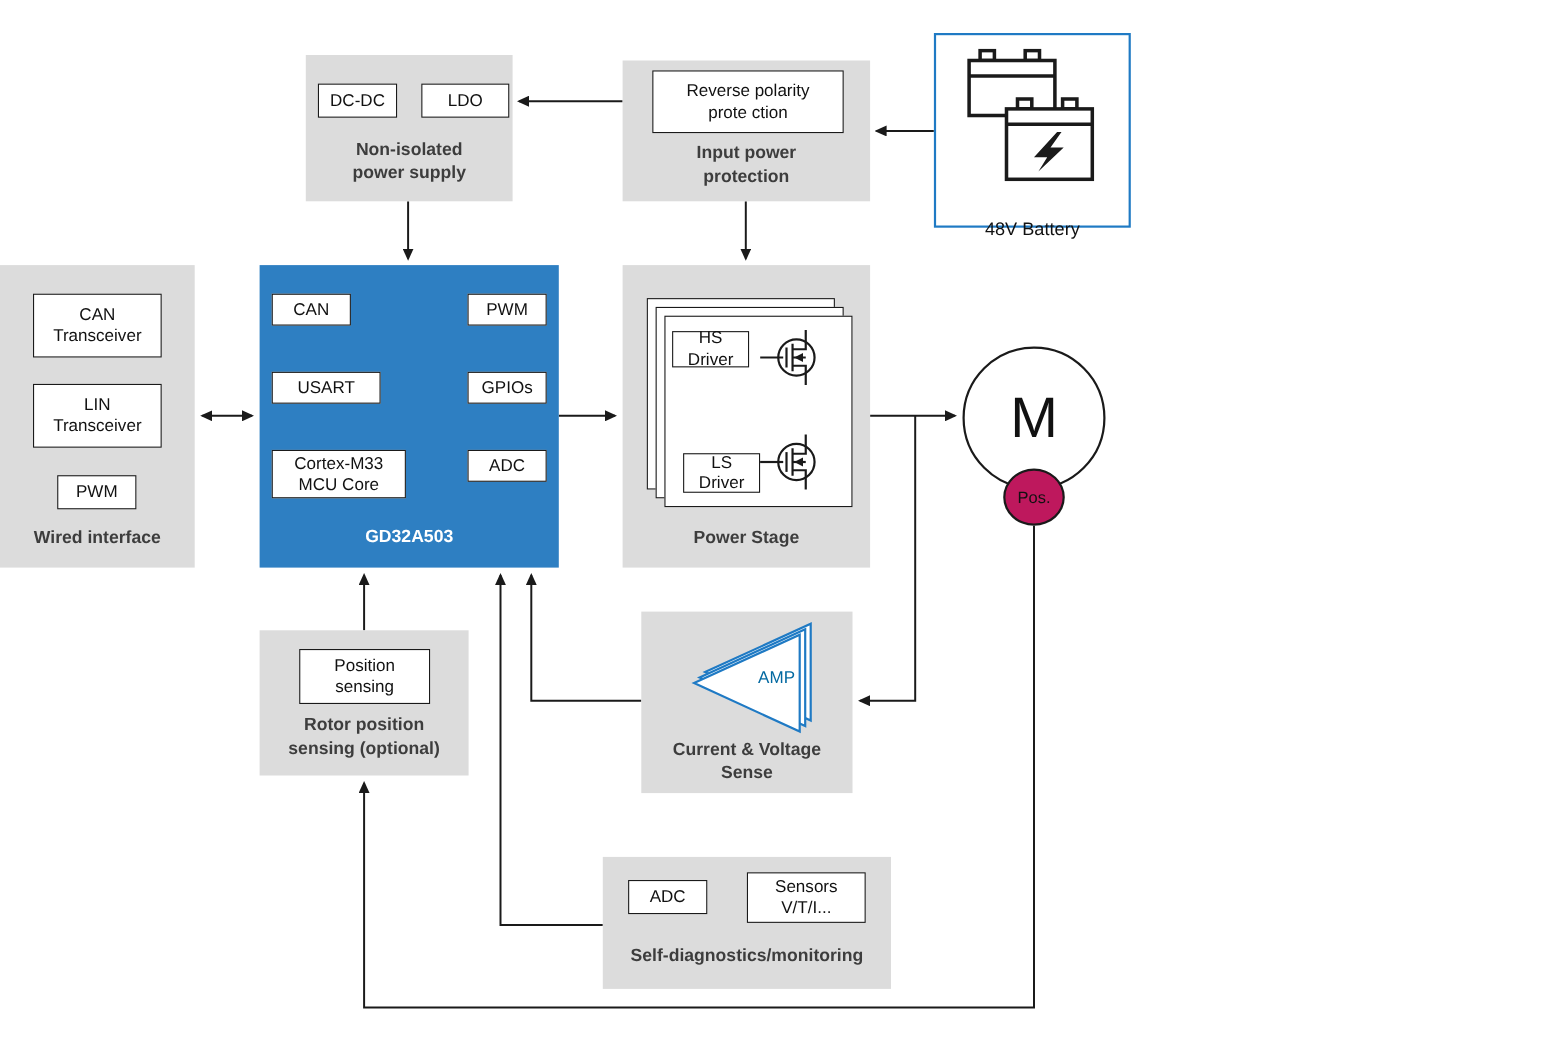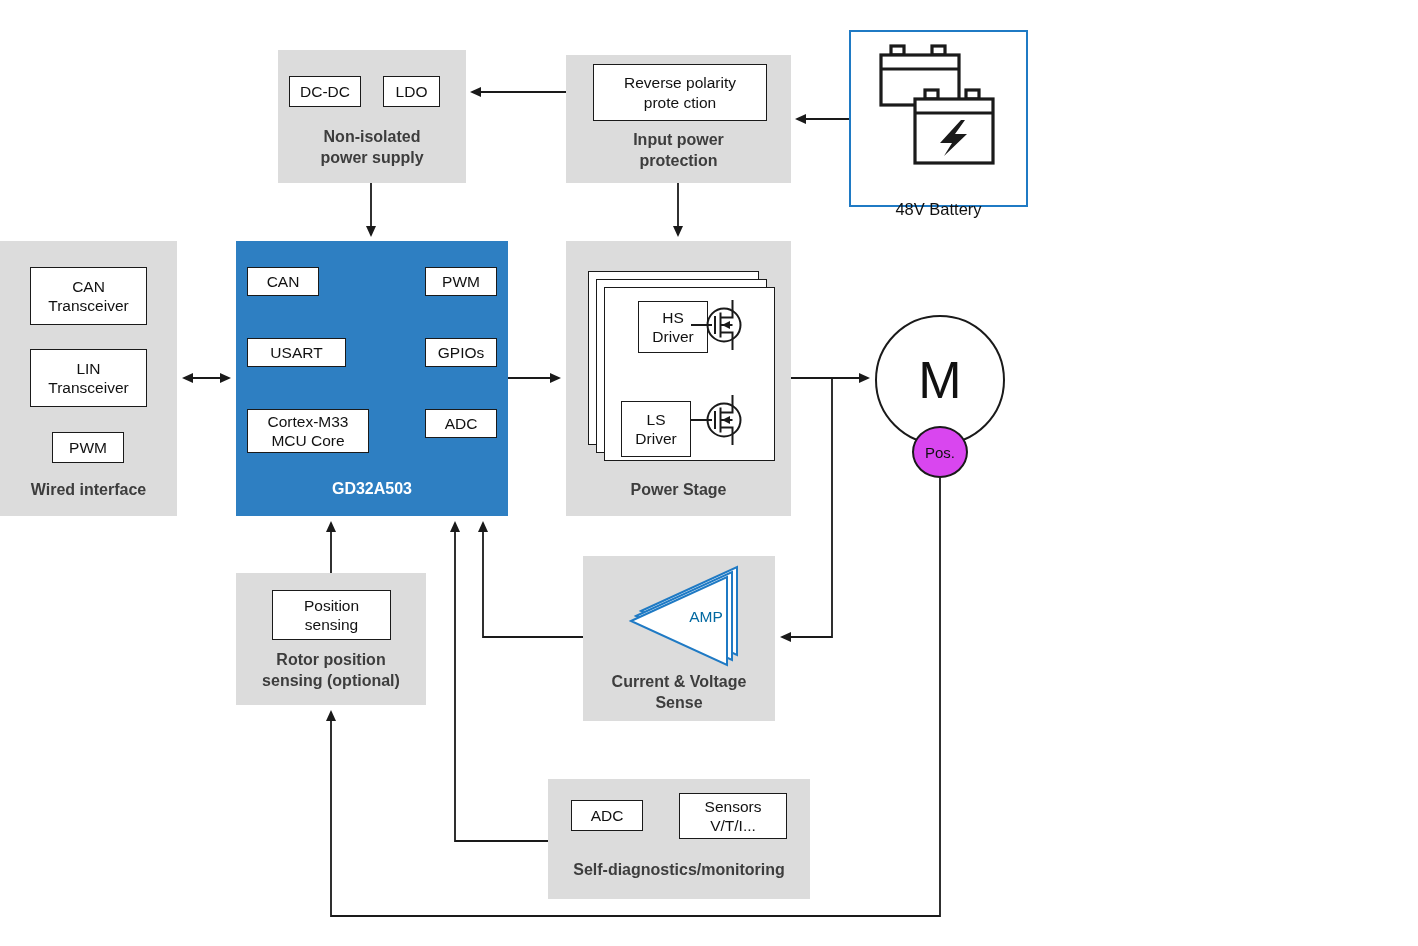--- a/index.html
+++ b/index.html
@@ -23,21 +23,21 @@
   .title-light{color:#fff;}
   .panel{position:absolute;background:#fff;border:1.4px solid var(--line-dark);}
   .battery-box{position:absolute;left:849px;top:30px;width:179px;height:177px;
                background:#fff;border:2.2px solid var(--brand-blue);}
   .battery-label{position:absolute;left:0;top:148px;width:100%;text-align:center;
                  color:#111;font-size:16.5px;margin-top:20px;}
   .motor{position:absolute;left:875px;top:315px;width:130px;height:130px;border-radius:50%;
          border:2.4px solid var(--line-dark);background:#fff;display:flex;align-items:center;
          justify-content:center;font-size:52px;font-weight:500;color:#111;}
   .pos-badge{position:absolute;left:912px;top:426px;width:56px;height:52px;border-radius:50%;
-         border:2px solid var(--line-dark);background:#d946ef;display:flex;align-items:center;
+         border:2px solid var(--line-dark);background:#be185d;display:flex;align-items:center;
          justify-content:center;font-size:15px;color:#111;z-index:3;}
   .mosfet,.amp-svg,.batt{position:absolute;}
   .amp-label{position:absolute;left:88px;top:50px;width:70px;height:22px;display:flex;
              align-items:center;justify-content:center;font-size:15.5px;color:#0369a1;}
 </style>
 </head>
 <body>
 
 <div id="stage">
 
@@ -56,21 +56,21 @@
     <path class="wire" d="M791,378 H868" marker-end="url(#arr)"></path>
     <path class="wire" d="M832,378 V637 H782" marker-end="url(#arr)"></path>
     <path class="wire" d="M583,637 H483 V523" marker-end="url(#arr)"></path>
     <path class="wire" d="M331,573 V523" marker-end="url(#arr)"></path>
     <path class="wire" d="M548,841 H455 V523" marker-end="url(#arr)"></path>
     <path class="wire" d="M940,478 V916 H331 V712" marker-end="url(#arr)"></path>
   </svg>
 
   <div class="block" style="left:278px;top:50px;width:188px;height:133px">
     <div class="chip" style="left:11px;top:26px;width:72px;height:31px">DC-DC</div>
-    <div class="chip" style="left:105px;top:26px;width:57px;height:31px">LDO</div>
+    <div class="chip" style="left:105px;top:26px;width:80px;height:31px">LDO</div>
     <div class="title" style="top:77px">Non-isolated
 power supply</div>
   </div>
 
   <div class="block" style="left:566px;top:55px;width:225px;height:128px">
     <div class="chip" style="left:27px;top:9px;width:174px;height:57px">Reverse polarity
 prote ction</div>
     <div class="title" style="top:75px">Input power
 protection</div>
   </div>
@@ -109,23 +109,23 @@
     <div class="chip" style="left:11px;top:168px;width:122px;height:44px">Cortex-M33
 MCU Core</div>
     <div class="chip" style="left:189px;top:168px;width:72px;height:29px">ADC</div>
     <div class="title title-light" style="top:238px">GD32A503</div>
   </div>
 
   <div class="block" style="left:566px;top:241px;width:225px;height:275px">
     <div class="panel" style="left:22px;top:30px;width:171px;height:174px"></div>
     <div class="panel" style="left:30px;top:38px;width:171px;height:174px"></div>
     <div class="panel" style="left:38px;top:46px;width:171px;height:174px"></div>
-    <div class="chip" style="left:72px;top:60px;width:70px;height:52px">HS
+    <div class="chip" style="left:45px;top:60px;width:70px;height:33px">HS
 Driver</div>
-    <div class="chip" style="left:55px;top:160px;width:70px;height:56px">LS
+    <div class="chip" style="left:55px;top:171px;width:70px;height:36px">LS
 Driver</div>
     <svg class="mosfet" style="left:125px;top:54px" width="58" height="60" viewBox="0 0 58 60">
       <g stroke="#1a1a1a" stroke-width="2" fill="none">
         <circle cx="33" cy="30" r="16.5"></circle>
         <path d="M0,30 H21"></path>
           <path d="M24,21 V39"></path>
           <path d="M29.5,17.5 V42.5"></path>
         <path d="M29.5,22.5 H41.5 V5"></path>
           <path d="M29.5,37.5 H41.5 V55"></path>
         <path d="M29.5,30 H41.5"></path>

